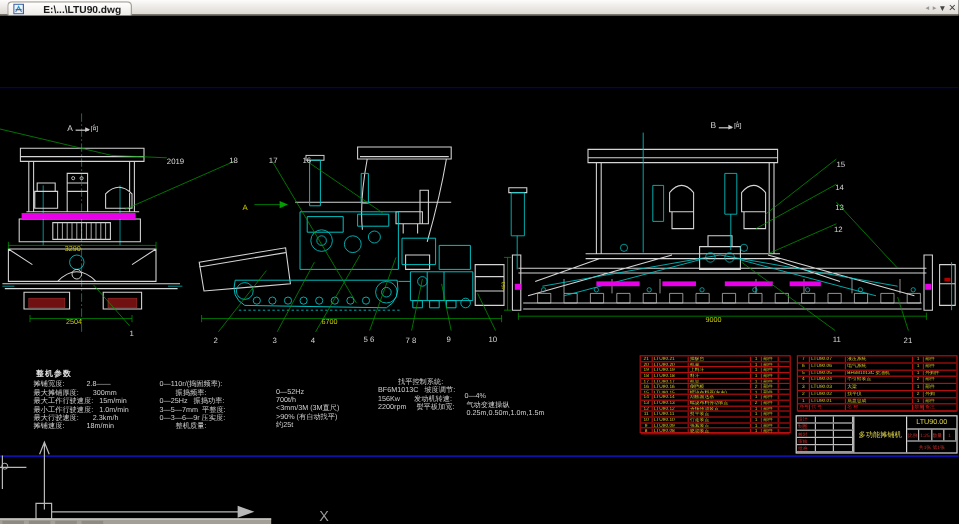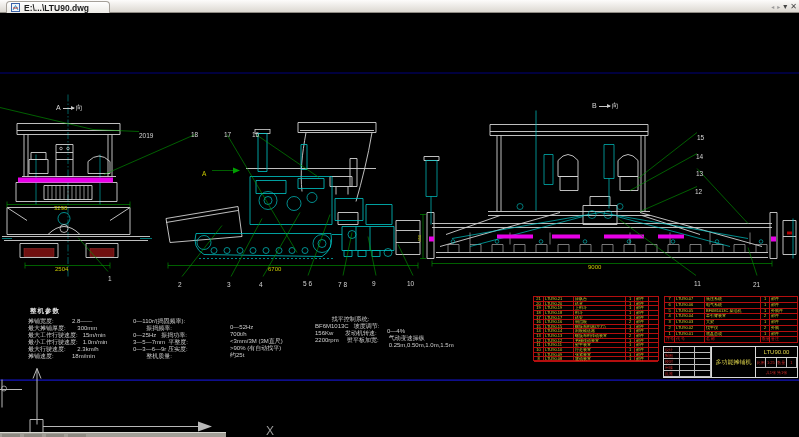--- a/index.html
+++ b/index.html
@@ -4,21 +4,21 @@
 <style>
   html,body{margin:0;padding:0;background:#000;}
   body{width:799px;height:437px;overflow:hidden;position:relative;
        font-family:"Liberation Sans",sans-serif;-webkit-text-size-adjust:none;}
 
   
   .titlebar{position:absolute;left:0;top:0;width:799px;height:13px;z-index:30;
     background:linear-gradient(#fdfcfb,#dcd8d1);border-bottom:1px solid #8f8b84;box-sizing:border-box;}
   .tab{position:absolute;left:6px;top:1px;height:12px;min-width:104px;
     background:linear-gradient(#ffffff,#eceae5);border:1px solid #a5a099;border-bottom:none;
-    border-radius:4px 4px 0 0;display:flex;align-items:center;gap:4px;padding:0 6px 0 4px;box-sizing:border-box;}
+    border-radius:4px 4px 0 0;display:flex;align-items:center;gap:16px;padding:0 6px 0 4px;box-sizing:border-box;}
   .tab-title{font-size:8.5px;font-weight:bold;color:#1a1a1a;white-space:nowrap;}
   .winbtns{position:absolute;right:2px;top:0;height:13px;display:flex;align-items:center;gap:3px;}
   .wbtn{font-size:8px;color:#444;line-height:10px;cursor:default;}
   .wbtn.dim{color:#999;}
 
   
   .canvas{position:absolute;left:0;top:13px;width:799px;height:424px;background:#000;}
   svg.draw{position:absolute;left:0;top:0;z-index:1;}
 
   

